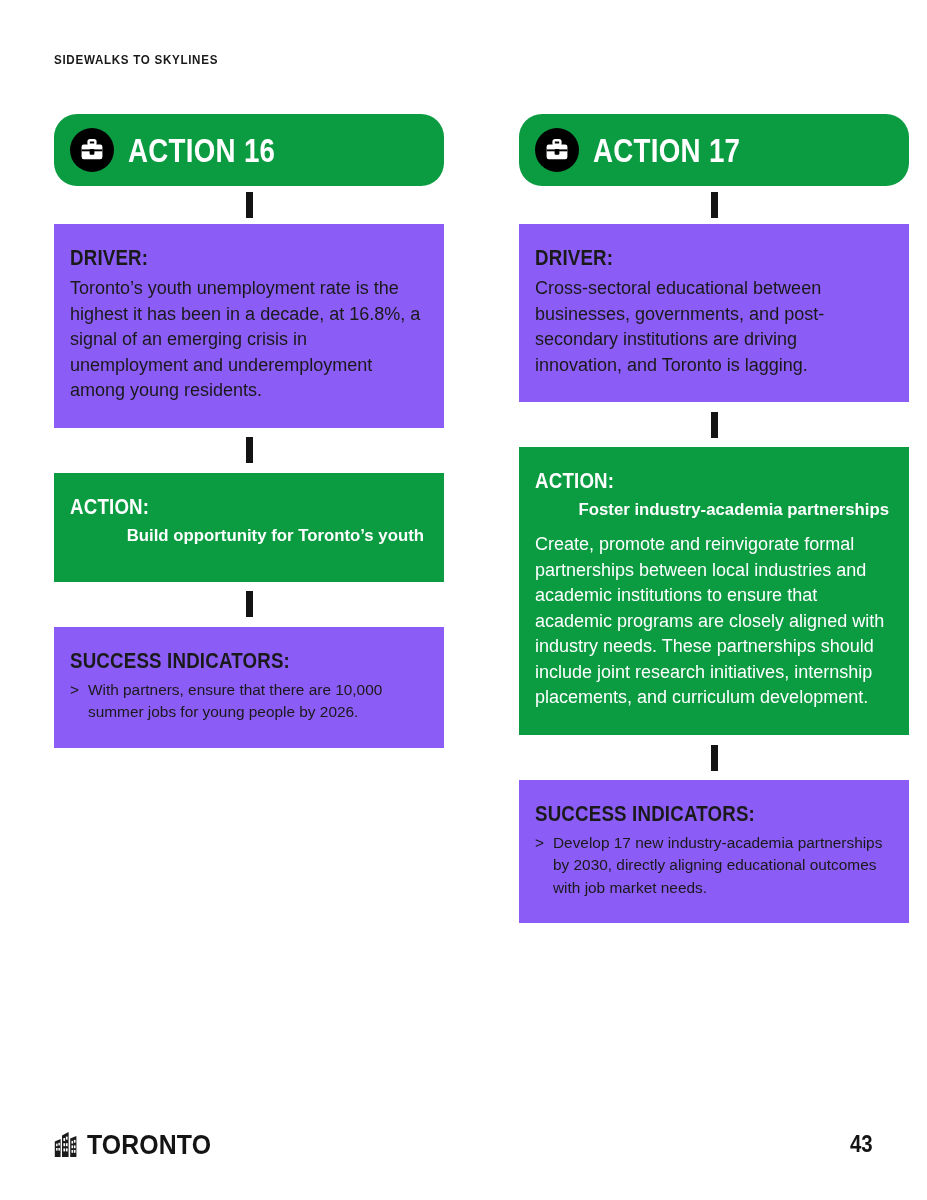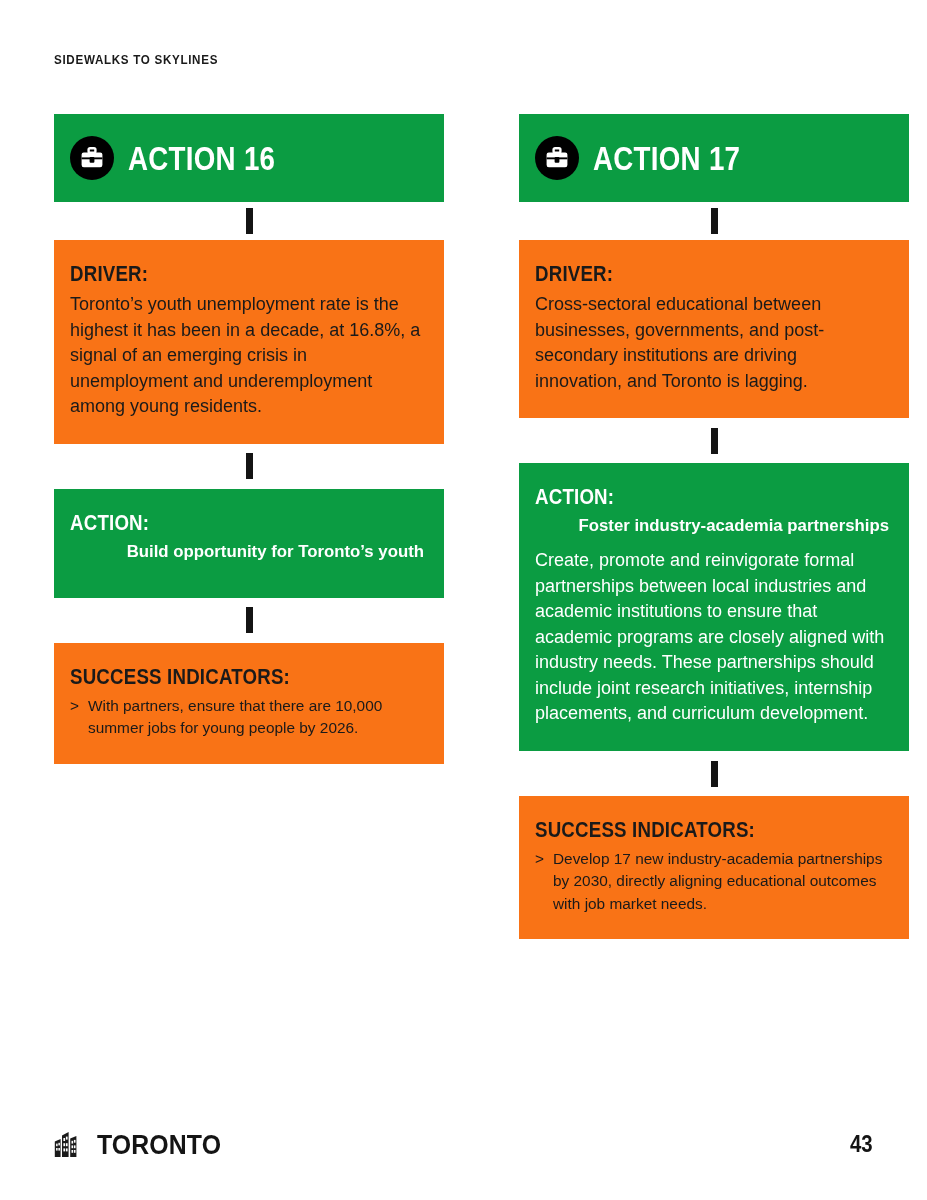--- a/index.html
+++ b/index.html
@@ -53,29 +53,30 @@
   }
   .col-left  { left: 0; }
   .col-right { left: 429px; margin-left: 36px; }
 
   
   .block {
     box-sizing: border-box;
     width: 390px;
   }
   .block-green { background: #0b9c42; color: #ffffff; }
-  .block-mint  { background: #f97316; color: #1a1a1a; }
+  .block-mint  { background: #8b5cf6; color: #1a1a1a; }
 
   
   .action-header {
-    height: 88px;
+    height: 72px;
     display: flex;
     align-items: center;
     padding-left: 16px;
     gap: 14px;
+    border-radius: 23px;
   }
   .icon-circle {
     width: 44px;
     height: 44px;
     border-radius: 50%;
     background: #000000;
     flex: 0 0 44px;
     display: flex;
     align-items: center;
     justify-content: center;
@@ -153,21 +154,21 @@
     font-weight: 400;
   }
 
   
   .footer-logo {
     position: absolute;
     left: 54px;
     bottom: 42px;
     display: flex;
     align-items: flex-end;
-    gap: 13px;
+    gap: 3px;
   }
   .footer-logo svg { display: block; }
   .wordmark {
     font-family: "Liberation Sans Narrow", "Liberation Sans", sans-serif;
     font-weight: 700;
     font-size: 27px;
     line-height: 0.92;
     letter-spacing: 0.005em;
     color: #141414;
     text-transform: uppercase;

